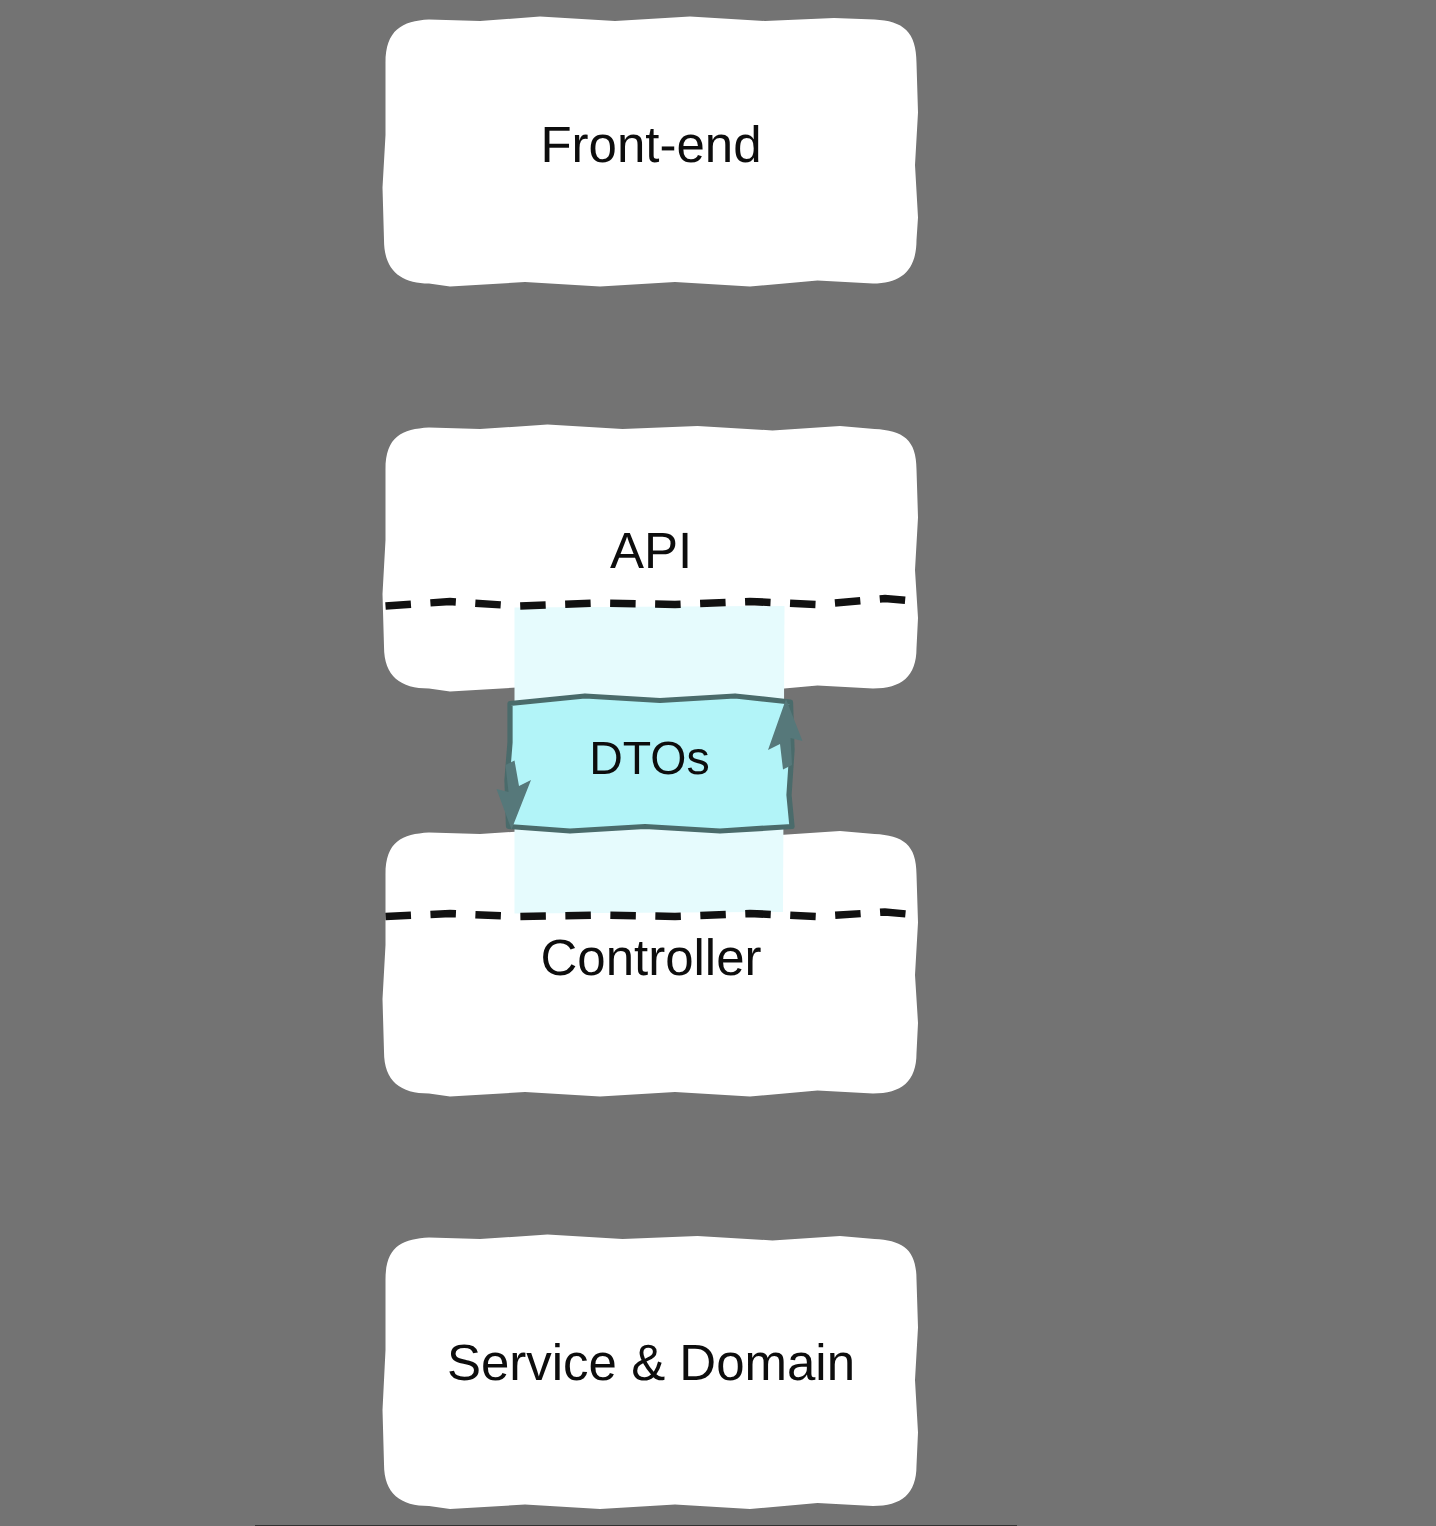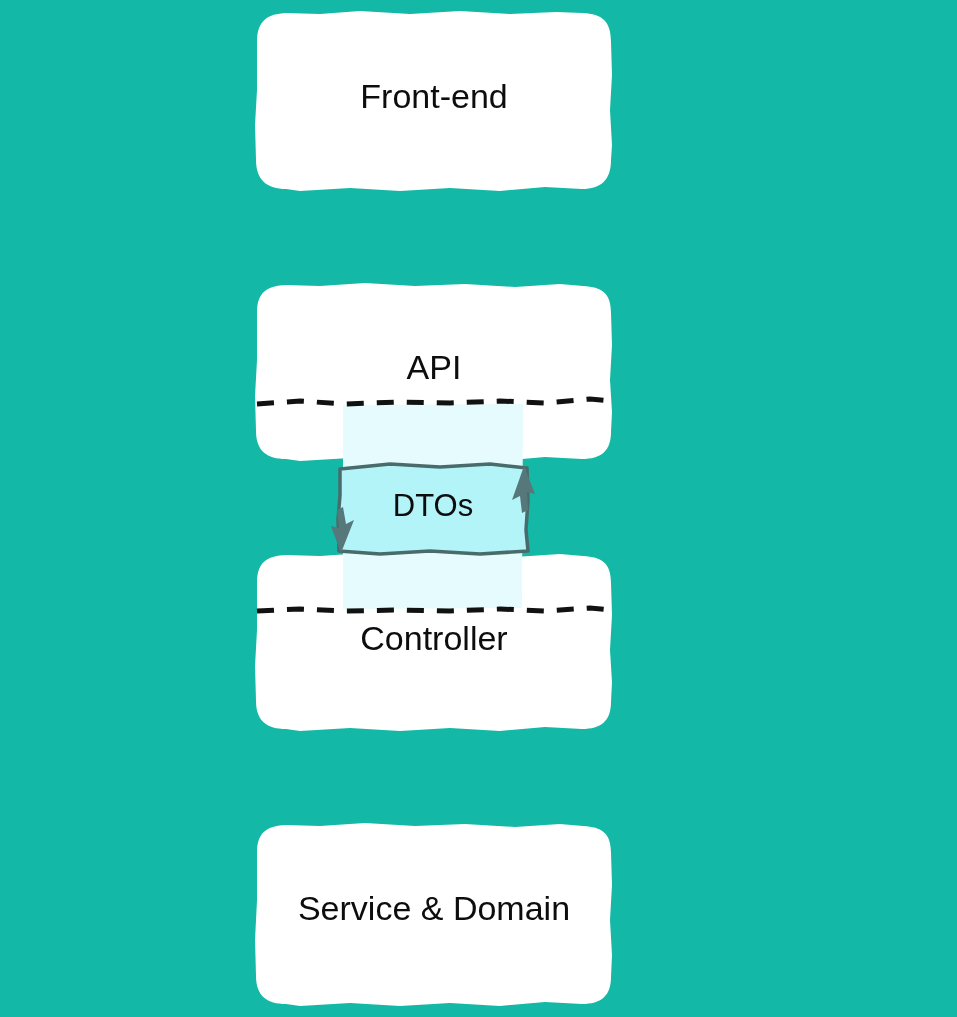--- a/index.html
+++ b/index.html
@@ -11,21 +11,21 @@
   body {
     width: 957px;
     height: 1017px;
     overflow: hidden;
     font-family: "Liberation Sans", sans-serif;
   }
   #canvas {
     position: relative;
     width: 957px;
     height: 1017px;
-    background: #14b8a6;
+    background: #737373;
   }
   #diagram-svg {
     position: absolute;
     left: 0;
     top: 0;
     width: 957px;
     height: 1017px;
     display: block;
   }
   .box-label {

